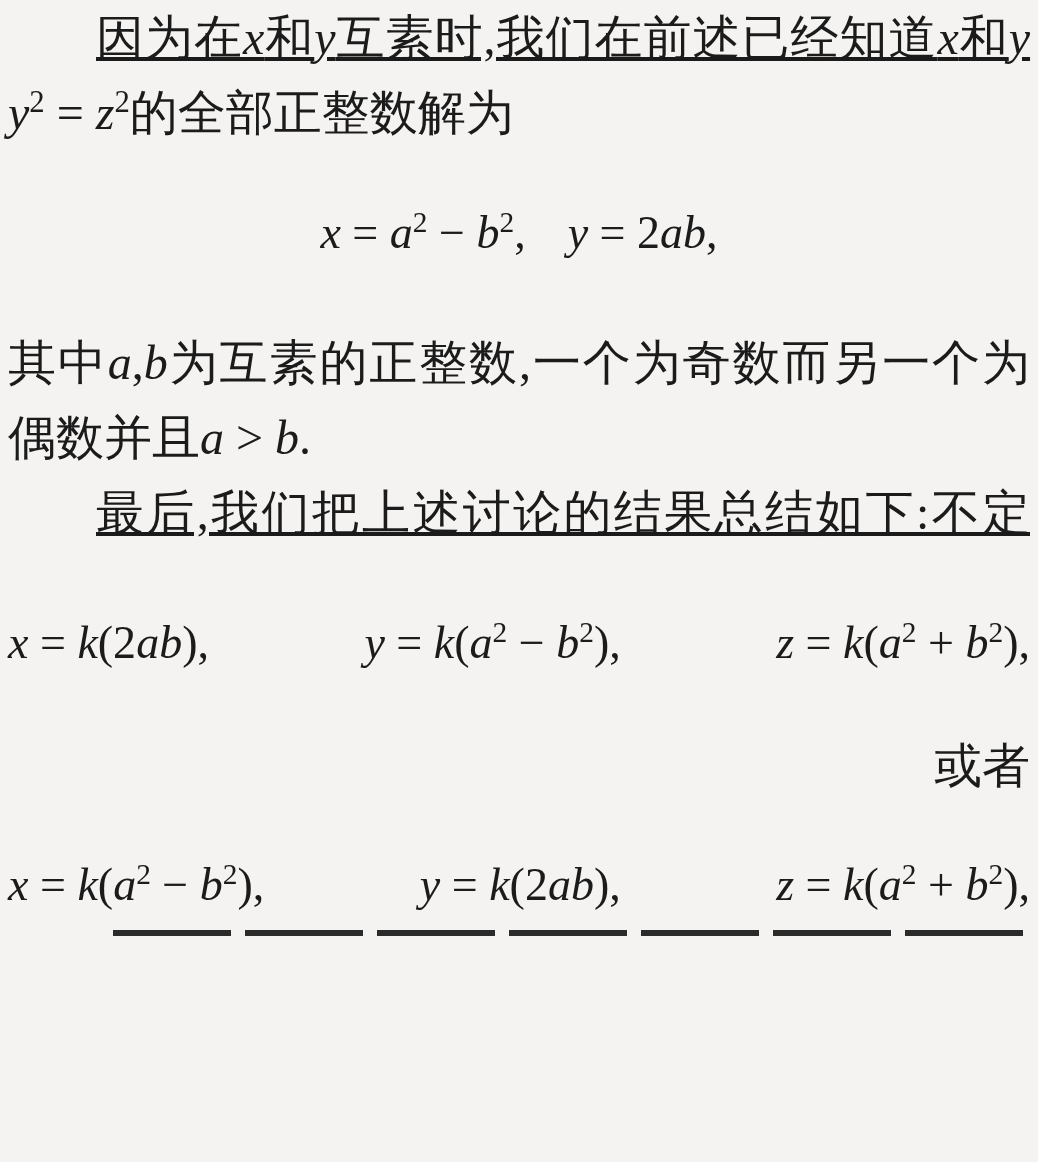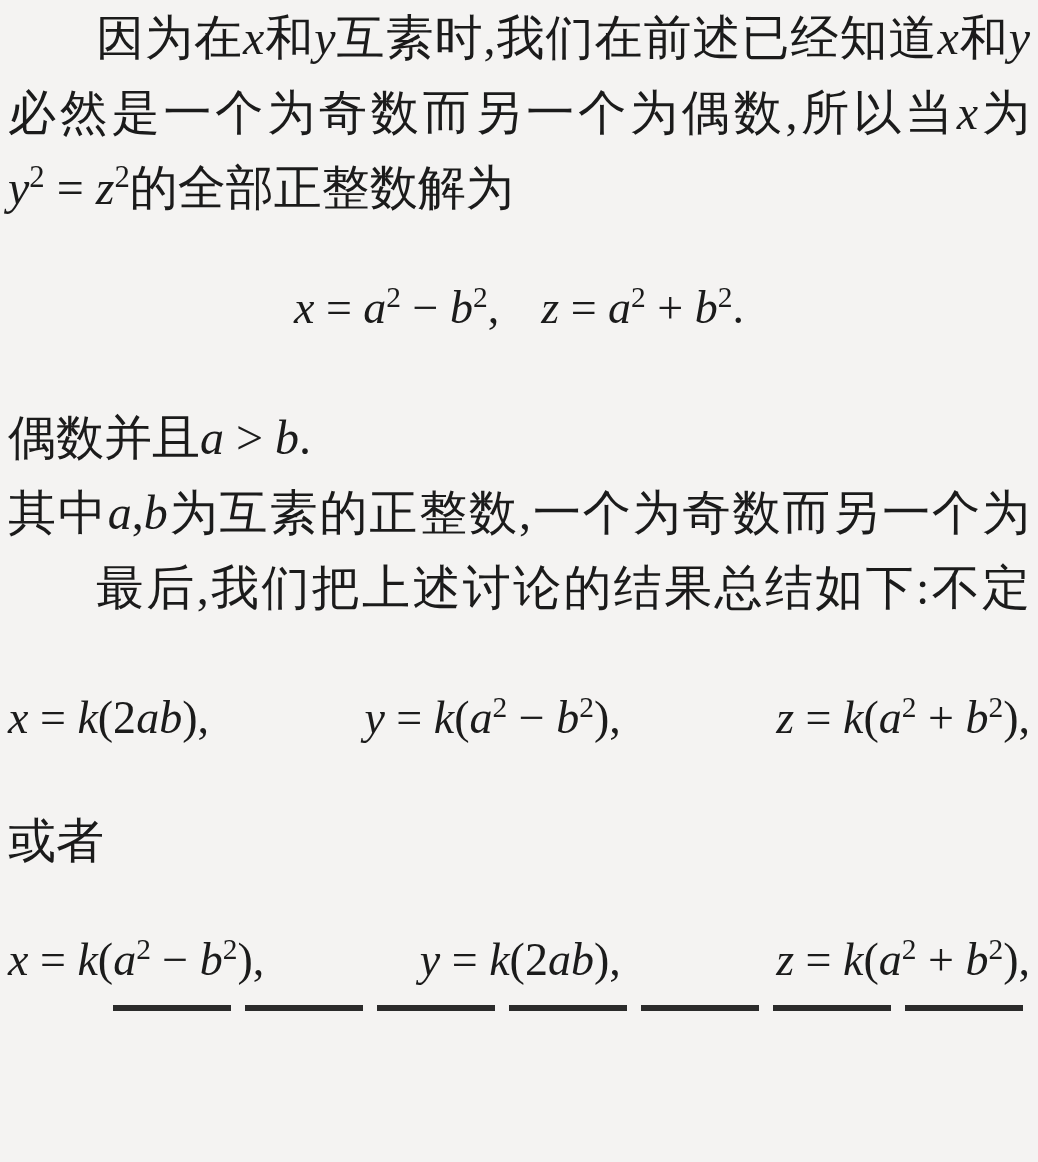--- a/index.html
+++ b/index.html
@@ -21,21 +21,21 @@
     height: 75px;
     line-height: 75px;
     font-size: 48px;
     white-space: nowrap;
   }
   .just {
     text-align: justify;
     text-align-last: justify;
     white-space: normal;
   }
-  .indent { text-indent: 88px; }
+  .indent { text-indent: 88px; text-decoration: underline; }
   .cn { font-style: normal; }
   .mvar { font-style: italic; }
   .mop { font-style: normal; }
   sup.msup {
     font-style: normal;
     font-size: 0.64em;
     line-height: 0;
     vertical-align: super;
   }
   .equation {
@@ -51,49 +51,48 @@
     column-gap: 42px;
     margin-top: 45px;
   }
   .eq-full {
     justify-content: space-between;
     margin-top: 55px;
   }
   .eq-full.eq3 { margin-top: 44px; }
   .eq-part { display: inline-block; }
   .para-mt { margin-top: 55px; }
-  .connector { margin-top: 48px; }
+  .connector { margin-top: 48px; text-align: right; }
   .cropped-line {
     margin-top: 8px;
     margin-left: 105px;
     height: 6px;
     background: repeating-linear-gradient(90deg,
       #2b2b2b 0px, #2b2b2b 118px,
       rgba(43,43,43,0) 118px, rgba(43,43,43,0) 132px);
   }
 </style>
 </head>
 <body>
 
 <div class="page">
 
   <div class="para">
     <div class="line just indent"><span class="cn">因为在</span><span class="mvar">x</span><span class="cn">和</span><span class="mvar">y</span><span class="cn">互素时,我们在前述已经知道</span><span class="mvar">x</span><span class="cn">和</span><span class="mvar">y</span></div>
-    <div class="line just"><span class="cn">必然是一个为奇数而另一个为偶数,所以当</span><span class="mvar">x</span><span class="cn">为</span></div>
     <div class="line"><span class="mvar">y</span><sup class="msup">2</sup><span class="mop"> = </span><span class="mvar">z</span><sup class="msup">2</sup><span class="cn">的全部正整数解为</span></div>
   </div>
 
   <div class="equation eq-center">
       <span class="eq-part"><span class="mvar">x</span><span class="mop"> = </span><span class="mvar">a</span><sup class="msup">2</sup><span class="mop"> − </span><span class="mvar">b</span><sup class="msup">2</sup><span class="mop">,</span></span>
-      <span class="eq-part"><span class="mvar">z</span><span class="mop"> = </span><span class="mvar">a</span><sup class="msup">2</sup><span class="mop"> + </span><span class="mvar">b</span><sup class="msup">2</sup><span class="mop">.</span></span>
+      <span class="eq-part"><span class="mvar">y</span><span class="mop"> = 2</span><span class="mvar">ab</span><span class="mop">,</span></span>
     </div>
 
   <div class="para para-mt">
+    <div class="line just"><span class="cn">其中</span><span class="mvar">a</span><span class="mop">,</span><span class="mvar">b</span><span class="cn">为互素的正整数,一个为奇数而另一个为</span></div>
     <div class="line"><span class="cn">偶数并且</span><span class="mvar">a</span><span class="mop"> &gt; </span><span class="mvar">b</span><span class="mop">.</span></div>
-    <div class="line just"><span class="cn">其中</span><span class="mvar">a</span><span class="mop">,</span><span class="mvar">b</span><span class="cn">为互素的正整数,一个为奇数而另一个为</span></div>
   </div>
 
   <div class="para">
     <div class="line just indent"><span class="cn">最后,我们把上述讨论的结果总结如下:不定</span></div>
   </div>
 
   <div class="equation eq-full">
       <span class="eq-part"><span class="mvar">x</span><span class="mop"> = </span><span class="mvar">k</span><span class="mop">(2</span><span class="mvar">ab</span><span class="mop">),</span></span>
       <span class="eq-part"><span class="mvar">y</span><span class="mop"> = </span><span class="mvar">k</span><span class="mop">(</span><span class="mvar">a</span><sup class="msup">2</sup><span class="mop"> − </span><span class="mvar">b</span><sup class="msup">2</sup><span class="mop">),</span></span>
       <span class="eq-part"><span class="mvar">z</span><span class="mop"> = </span><span class="mvar">k</span><span class="mop">(</span><span class="mvar">a</span><sup class="msup">2</sup><span class="mop"> + </span><span class="mvar">b</span><sup class="msup">2</sup><span class="mop">),</span></span>

